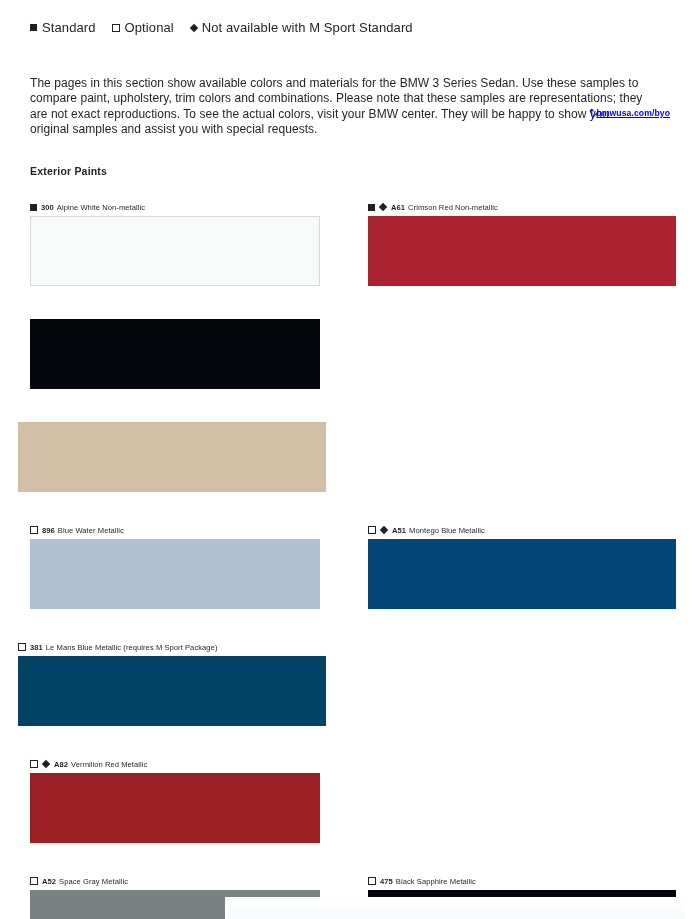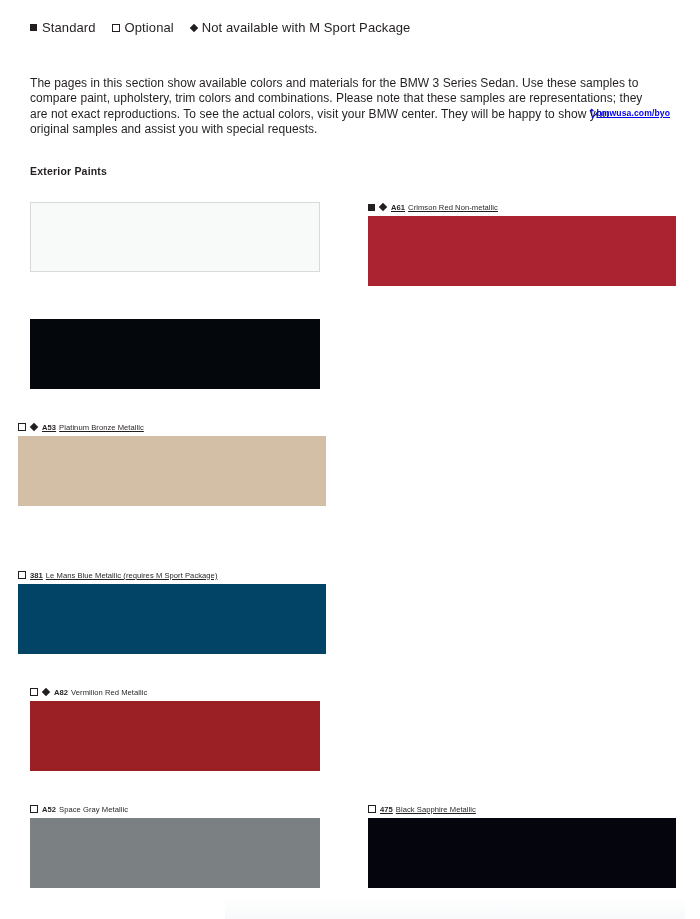--- a/index.html
+++ b/index.html
@@ -106,21 +106,21 @@
   .row {
     display: flex;
     width: 700px;
     margin-bottom: 0;
   }
   .cell {
     width: 350px;
     box-sizing: border-box;
     padding: 0 30px 0 30px;
   }
-  .cell.right { padding-left: 18px; padding-right: 24px; text-decoration: underline; }
+  .cell.right { padding-left: 18px; padding-right: 24px; }
 
   .swatch-label {
     display: flex;
     align-items: center;
     font-size: 7.6px;
     letter-spacing: .05px;
     height: 14px;
     white-space: nowrap;
   }
   .swatch-label .mark { margin-right: 4px; }
@@ -157,36 +157,41 @@
   <span class="legend-item">
     <span class="mark mark-filled"></span>
     <span>Standard</span>
   </span>
   <span class="legend-item">
     <span class="mark mark-open"></span>
     <span>Optional</span>
   </span>
   <span class="legend-item">
     <span class="mark mark-diamond"></span>
-    <span>Not available with M Sport Package</span>
+    <span>Not available with M Sport Standard</span>
   </span>
 </div>
 
 <p class="intro">The pages in this section show available colors and materials for the BMW 3 Series Sedan. Use these samples to compare paint, upholstery, trim colors and combinations. Please note that these samples are representations; they are not exact reproductions. To see the actual colors, visit your BMW center. They will be happy to show you original samples and assist you with special requests.</p>
 
 <a class="byo" href="#">
   <span class="arrow">↗</span>
   <span>bmwusa.com/byo</span>
 </a>
 
 <h2 class="section-title">Exterior Paints</h2>
 
 <div class="grid" id="paint-grid">
     <div class="row">
       <div class="cell">
+        <div class="swatch-label">
+          <span class="mark mark-filled"></span>
+          <span class="code">300</span>
+          <span class="nm">Alpine White Non-metallic</span>
+        </div>
         <div class="swatch bordered" style="background: rgb(248, 250, 250);"></div>
       </div>
       <div class="cell right">
         <div class="swatch-label">
           <span class="mark mark-filled"></span>
           <span class="mark mark-diamond"></span>
           <span class="code">A61</span>
           <span class="nm">Crimson Red Non-metallic</span>
         </div>
         <div class="swatch" style="background: rgb(171, 34, 48);"></div>
@@ -195,30 +200,43 @@
     <div class="row-spacer"></div>
     <div class="row">
       <div class="cell">
         <div class="swatch" style="background: rgb(4, 8, 12);"></div>
       </div>
       <div class="empty-cell"></div>
     </div>
     <div class="row-spacer"></div>
     <div class="row">
       <div class="cell right">
+        <div class="swatch" style="background: rgb(211, 191, 165);"></div>
+      </div>
+    </div>
+    <div class="row-spacer"></div>
+    <div class="row">
+      <div class="cell">
+        <div class="swatch-label">
+          <span class="mark mark-open"></span>
+          <span class="code">896</span>
+          <span class="nm">Blue Water Metallic</span>
+        </div>
+        <div class="swatch" style="background: rgb(175, 192, 209);"></div>
+      </div>
+      <div class="cell right">
         <div class="swatch-label">
           <span class="mark mark-open"></span>
           <span class="mark mark-diamond"></span>
-          <span class="code">A53</span>
-          <span class="nm">Platinum Bronze Metallic</span>
-        </div>
-        <div class="swatch" style="background: rgb(211, 191, 165);"></div>
-      </div>
-    </div>
-    <div class="row-spacer"></div>
+          <span class="code">A51</span>
+          <span class="nm">Montego Blue Metallic</span>
+        </div>
+        <div class="swatch" style="background: rgb(3, 69, 117);"></div>
+      </div>
+    </div>
     <div class="row-spacer"></div>
     <div class="row">
       <div class="cell right">
         <div class="swatch-label">
           <span class="mark mark-open"></span>
           <span class="code">381</span>
           <span class="nm">Le Mans Blue Metallic (requires M Sport Package)</span>
         </div>
         <div class="swatch" style="background: rgb(1, 68, 101);"></div>
       </div>

